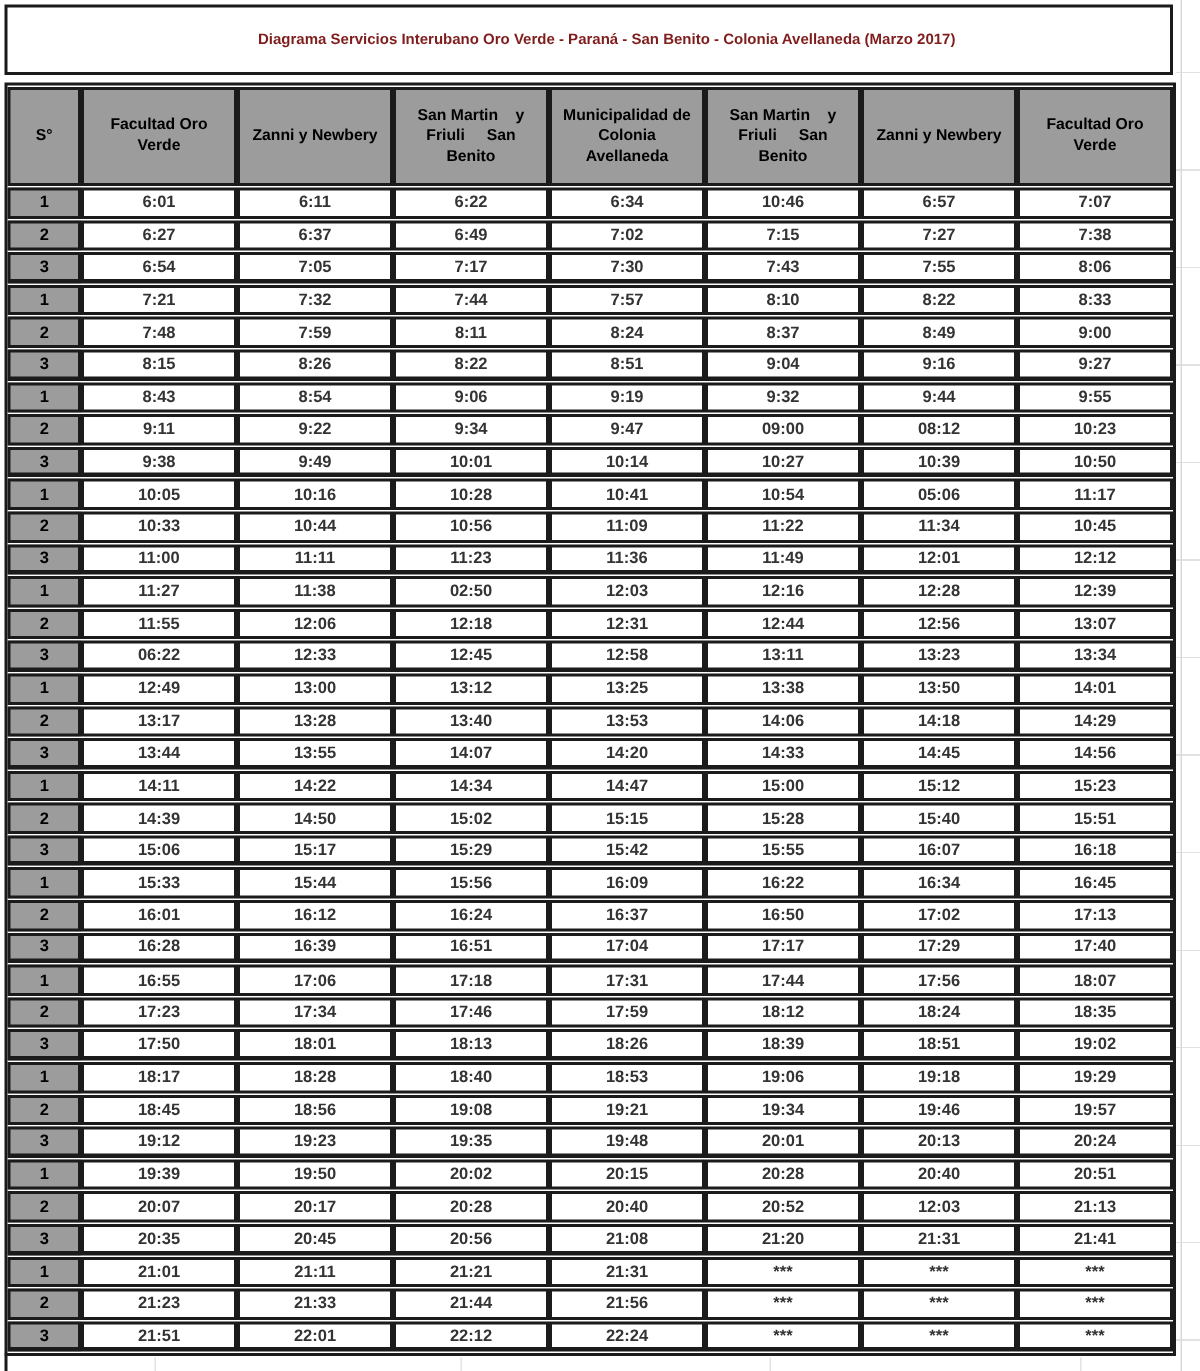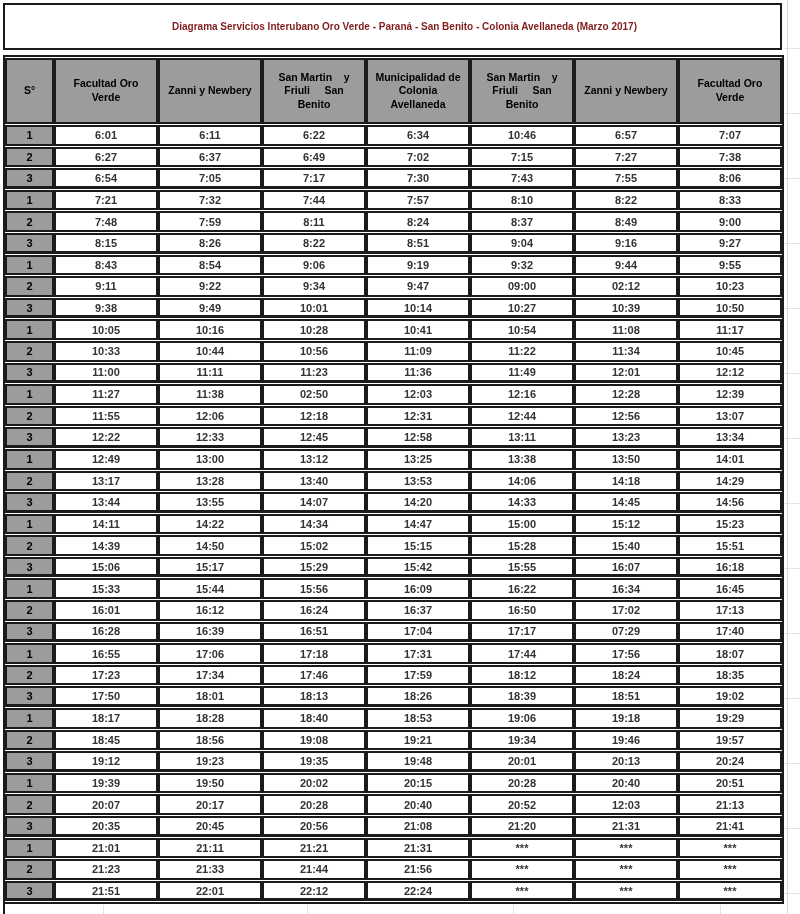--- a/index.html
+++ b/index.html
@@ -184,41 +184,41 @@
           <td>9:44</td>
           <td>9:55</td>
         </tr>
         <tr>
           <td class="s-col">2</td>
           <td>9:11</td>
           <td>9:22</td>
           <td>9:34</td>
           <td>9:47</td>
           <td>09:00</td>
-          <td>02:12</td>
+          <td>08:12</td>
           <td>10:23</td>
         </tr>
         <tr class="group-end">
           <td class="s-col">3</td>
           <td>9:38</td>
           <td>9:49</td>
           <td>10:01</td>
           <td>10:14</td>
           <td>10:27</td>
           <td>10:39</td>
           <td>10:50</td>
         </tr>
         <tr>
           <td class="s-col">1</td>
           <td>10:05</td>
           <td>10:16</td>
           <td>10:28</td>
           <td>10:41</td>
           <td>10:54</td>
-          <td>11:08</td>
+          <td>05:06</td>
           <td>11:17</td>
         </tr>
         <tr>
           <td class="s-col">2</td>
           <td>10:33</td>
           <td>10:44</td>
           <td>10:56</td>
           <td>11:09</td>
           <td>11:22</td>
           <td>11:34</td>
@@ -249,21 +249,21 @@
           <td>11:55</td>
           <td>12:06</td>
           <td>12:18</td>
           <td>12:31</td>
           <td>12:44</td>
           <td>12:56</td>
           <td>13:07</td>
         </tr>
         <tr class="group-end">
           <td class="s-col">3</td>
-          <td>12:22</td>
+          <td>06:22</td>
           <td>12:33</td>
           <td>12:45</td>
           <td>12:58</td>
           <td>13:11</td>
           <td>13:23</td>
           <td>13:34</td>
         </tr>
         <tr>
           <td class="s-col">1</td>
           <td>12:49</td>
@@ -344,21 +344,21 @@
           <td>17:02</td>
           <td>17:13</td>
         </tr>
         <tr class="group-end">
           <td class="s-col">3</td>
           <td>16:28</td>
           <td>16:39</td>
           <td>16:51</td>
           <td>17:04</td>
           <td>17:17</td>
-          <td>07:29</td>
+          <td>17:29</td>
           <td>17:40</td>
         </tr>
         <tr>
           <td class="s-col">1</td>
           <td>16:55</td>
           <td>17:06</td>
           <td>17:18</td>
           <td>17:31</td>
           <td>17:44</td>
           <td>17:56</td>

